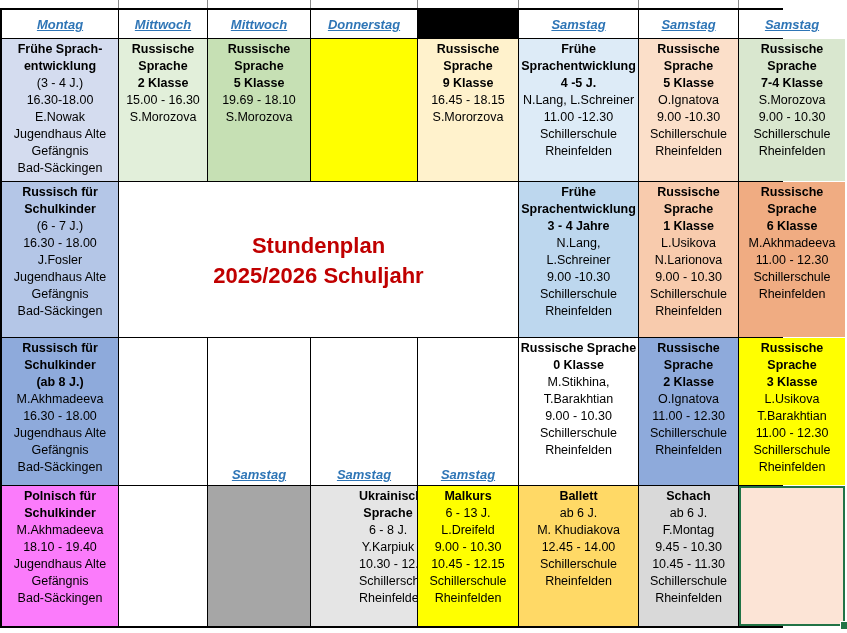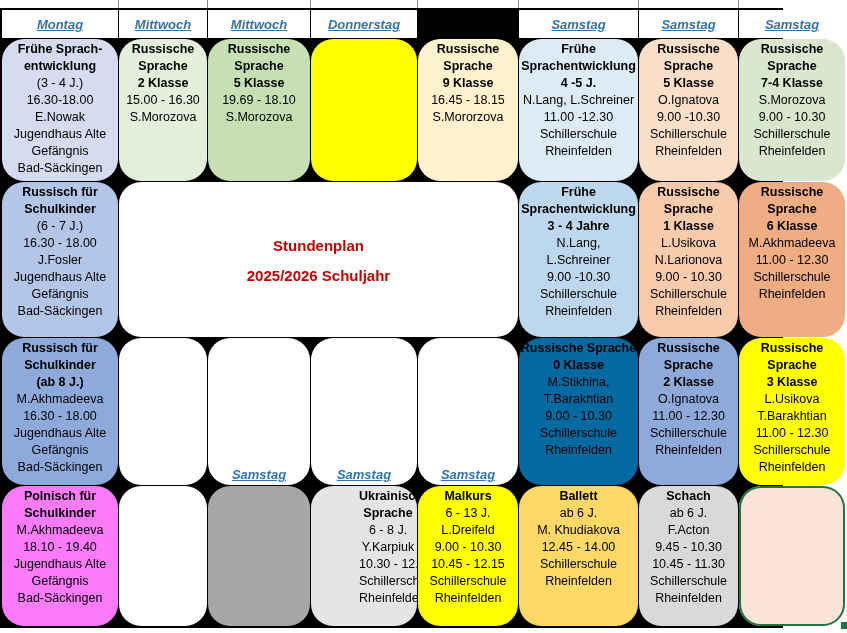--- a/index.html
+++ b/index.html
@@ -13,27 +13,27 @@
     position:absolute;top:8px;left:0;width:783px;height:620px;box-sizing:border-box;
     border:2px solid #000;background:#000;display:grid;
     grid-template-columns:116px 88px 102px 106px 100px 119px 99px 106px;
     grid-template-rows:28px 142px 155px 147px 140px;
     gap:1px;
   }
   .hcell{background:#fff;display:flex;align-items:center;justify-content:center;overflow:hidden;}
   .day{font-weight:bold;font-style:italic;text-decoration:underline;font-size:13px;white-space:nowrap;}
   .cell{
     background:#fff;text-align:center;padding-top:2px;font-size:12.5px;line-height:17px;
-    overflow:hidden;position:relative;box-sizing:border-box;border-radius:22px;
+    overflow:hidden;position:relative;box-sizing:border-box;
   }
   .cell .ln{display:block;white-space:nowrap;}
   .cell .b{font-weight:bold;}
   .footer-cell{display:flex;align-items:flex-end;justify-content:center;padding:0 0 2px 0;}
   .title-cell{display:flex;align-items:center;justify-content:center;}
-  .title{font-weight:bold;font-size:15px;line-height:30px;text-align:center;}
+  .title{font-weight:bold;font-size:22px;line-height:30px;text-align:center;}
   .selected{box-shadow:inset 0 0 0 2px #217346;overflow:visible;z-index:3;}
   .handle{
     position:absolute;right:-4px;bottom:-4px;width:7px;height:7px;
     background:#217346;border:1px solid #fff;z-index:6;
   }
 </style>
 </head>
 <body>
 
 <div class="sheet">
@@ -188,21 +188,21 @@
       <div class="cell" style="background: rgb(255, 255, 255); grid-area: 4 / 2;"></div>
       <div class="cell footer-cell" style="background: rgb(255, 255, 255); grid-area: 4 / 3;">
         <span class="day" style="color: rgb(46, 117, 182);">Samstag</span>
       </div>
       <div class="cell footer-cell" style="background: rgb(255, 255, 255); grid-area: 4 / 4;">
         <span class="day" style="color: rgb(46, 117, 182);">Samstag</span>
       </div>
       <div class="cell footer-cell" style="background: rgb(255, 255, 255); grid-area: 4 / 5;">
         <span class="day" style="color: rgb(46, 117, 182);">Samstag</span>
       </div>
-      <div class="cell" style="background: #0369a1; grid-area: 4 / 6;">
+      <div class="cell" style="background: #ffffff; grid-area: 4 / 6;">
         <span class="ln b">Russische Sprache</span>
         <span class="ln b">0 Klasse</span>
         <span class="ln">M.Stikhina,</span>
         <span class="ln">T.Barakhtian</span>
         <span class="ln">9.00 - 10.30</span>
         <span class="ln">Schillerschule</span>
         <span class="ln">Rheinfelden</span>
       </div>
       <div class="cell" style="background: rgb(142, 170, 219); grid-area: 4 / 7;">
         <span class="ln b">Russische</span>
@@ -256,21 +256,21 @@
         <span class="ln b">Ballett</span>
         <span class="ln">ab 6 J.</span>
         <span class="ln">M. Khudiakova</span>
         <span class="ln">12.45 - 14.00</span>
         <span class="ln">Schillerschule</span>
         <span class="ln">Rheinfelden</span>
       </div>
       <div class="cell" style="background: rgb(217, 217, 217); grid-area: 5 / 7;">
         <span class="ln b">Schach</span>
         <span class="ln">ab 6 J.</span>
-        <span class="ln">F.Acton</span>
+        <span class="ln">F.Montag</span>
         <span class="ln">9.45 - 10.30</span>
         <span class="ln">10.45 - 11.30</span>
         <span class="ln">Schillerschule</span>
         <span class="ln">Rheinfelden</span>
       </div>
       <div class="cell selected" style="background: rgb(252, 228, 214); grid-area: 5 / 8; box-shadow: rgb(33, 115, 70) 0px 0px 0px 2px inset;">
         <div class="handle" style="background: rgb(33, 115, 70);"></div>
       </div>
     </div>
 </div>

